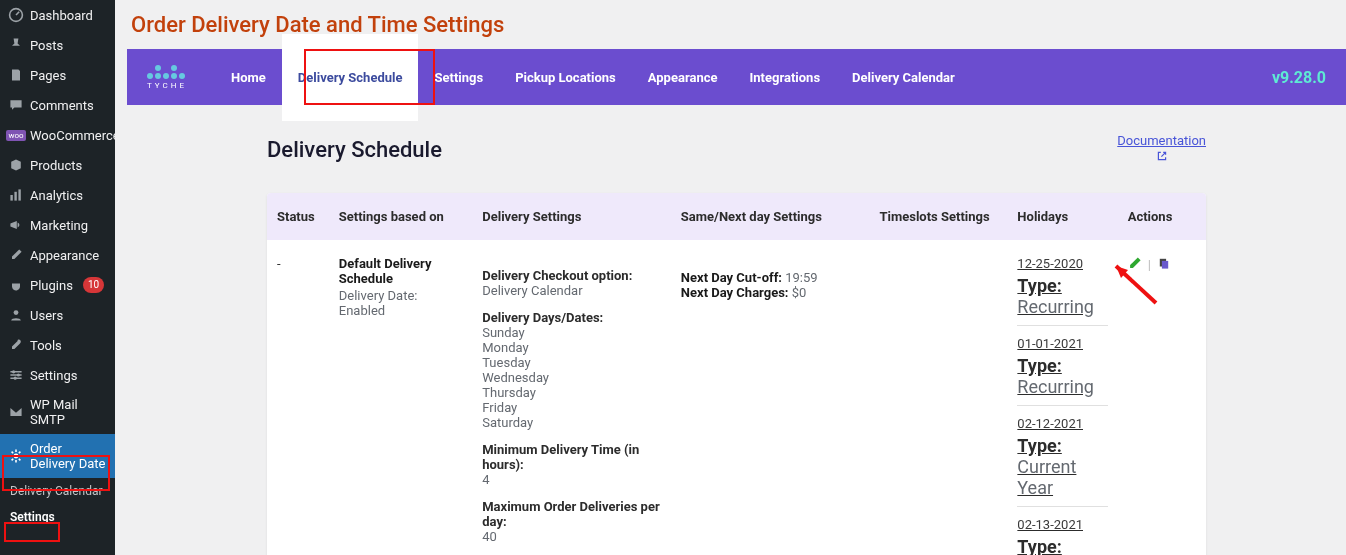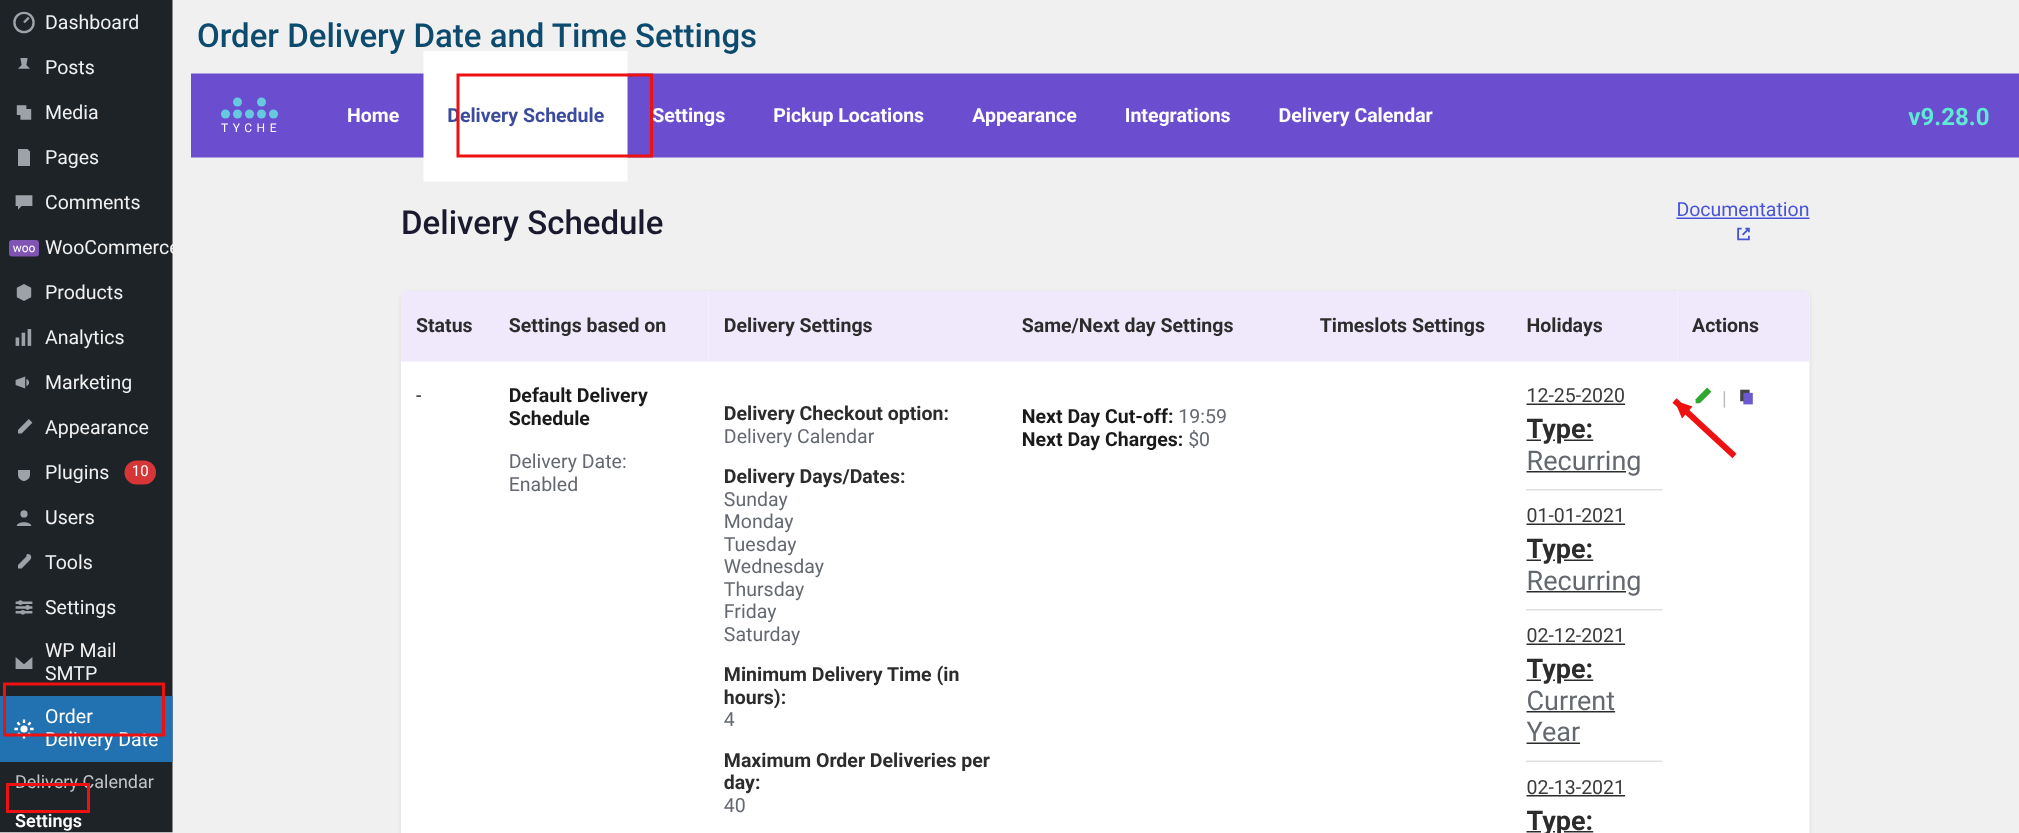--- a/index.html
+++ b/index.html
@@ -7,21 +7,21 @@
   .sidebar { width: 115px; background: #1d2327; color: #f0f0f1; flex-shrink: 0; position: relative; }
   .sidebar-item { display: flex; align-items: center; padding: 7px 8px; color: #f0f0f1; cursor: pointer; font-size: 13px; gap: 6px; }
   .sidebar-item.current { background: #2271b1; color: #fff; }
   .sidebar-item .icon { width: 16px; height: 16px; flex-shrink: 0; display: flex; align-items: center; justify-content: center; }
   .sidebar-sub { padding: 6px 10px; color: #c3c4c7; font-size: 12px; cursor: pointer; }
   .sidebar-sub.current { color: #fff; font-weight: 600; }
   .badge { display: inline-block; min-width: 16px; height: 16px; background: #d63638; color: #fff; border-radius: 8px; font-size: 10px; line-height: 16px; text-align: center; padding: 0 5px; margin-left: 4px; }
   .flyout-arrow { position: absolute; right: -8px; top: 50%; transform: translateY(-50%); border: 8px solid transparent; border-left-color: #2271b1; }
   .red-box { border: 2px solid #e11; position: absolute; pointer-events: none; }
   .main { flex: 1; background: #f0f0f1; overflow: auto; padding: 0 0 0 12px; }
-  .page-title { margin: 12px 0 12px 4px; font-size: 22px; font-weight: 500; color: #0c4a6e; }
+  .page-title { margin: 12px 0 12px 4px; font-size: 22px; font-weight: 500; color: #c2410c; }
   .topbar { height: 56px; background: #6B4DCF; display: flex; align-items: center; padding: 0 20px; color: #fff; gap: 0; position: relative; }
   .brand { display: flex; flex-direction: column; gap: 2px; margin-right: 28px; }
   .brand-dots { display: grid; grid-template-columns: repeat(5, 6px); grid-auto-rows: 6px; gap: 2px; }
   .brand-dots span { width: 6px; height: 6px; border-radius: 50%; background: #66c9e0; }
   .brand-label { font-size: 8px; letter-spacing: 3px; color: #fff; }
   .top-tab { padding: 36px 16px; font-weight: 700; font-size: 13px; cursor: pointer; color: #fff; }
   .top-tab.active { background: #fff; color: #3c4b9e; }
   .top-version { margin-left: auto; font-weight: 700; color: #5eead4; font-size: 16px; }
   .content-pane { padding: 28px 140px 40px 140px; }
   .section-head { display: flex; align-items: center; justify-content: space-between; margin-bottom: 28px; }
@@ -62,28 +62,20 @@
     <span class="icon">
         <svg viewBox="0 0 20 20" width="16" height="16" fill="#9ca2a7">
           <path d="M7 2 L13 2 L12 8 L15 11 L5 11 L8 8 Z M10 11 L10 18"></path>
         </svg>
       </span>
     <span>Posts</span>
   </div>
   <div class="sidebar-item">
     <span class="icon">
         <svg viewBox="0 0 20 20" width="16" height="16" fill="#9ca2a7">
-          <path d="M4 4 L12 4 L12 12 L4 12 Z M7 7 L16 7 L16 16 L7 16 Z"></path>
-        </svg>
-      </span>
-    <span>Media</span>
-  </div>
-  <div class="sidebar-item">
-    <span class="icon">
-        <svg viewBox="0 0 20 20" width="16" height="16" fill="#9ca2a7">
           <path d="M5 3 H13 L15 5 V17 H5 Z"></path>
         </svg>
       </span>
     <span>Pages</span>
   </div>
   <div class="sidebar-item">
     <span class="icon">
         <svg viewBox="0 0 20 20" width="16" height="16" fill="#9ca2a7">
           <path d="M3 4 H17 V13 H8 L5 16 V13 H3 Z"></path>
         </svg>
@@ -254,21 +246,21 @@
             <th>Timeslots Settings</th>
             <th>Holidays</th>
             <th>Actions</th>
           </tr>
         </thead>
         <tbody>
           <tr>
             <td>-</td>
             <td>
               <div class="cell-bold">Default Delivery Schedule</div>
-              <div style="margin-top:14px;">
+              <div style="margin-top:2px;">
                 <span class="cell-light">Delivery Date:</span><br>
                 <span class="cell-light">Enabled</span>
               </div>
             </td>
             <td>
               <div class="group-title">Delivery Checkout option:</div>
               <div class="cell-light">Delivery Calendar</div>
               <div class="group-title">Delivery Days/Dates:</div>
               <div class="cell-light">Sunday</div>
               <div class="cell-light">Monday</div>

